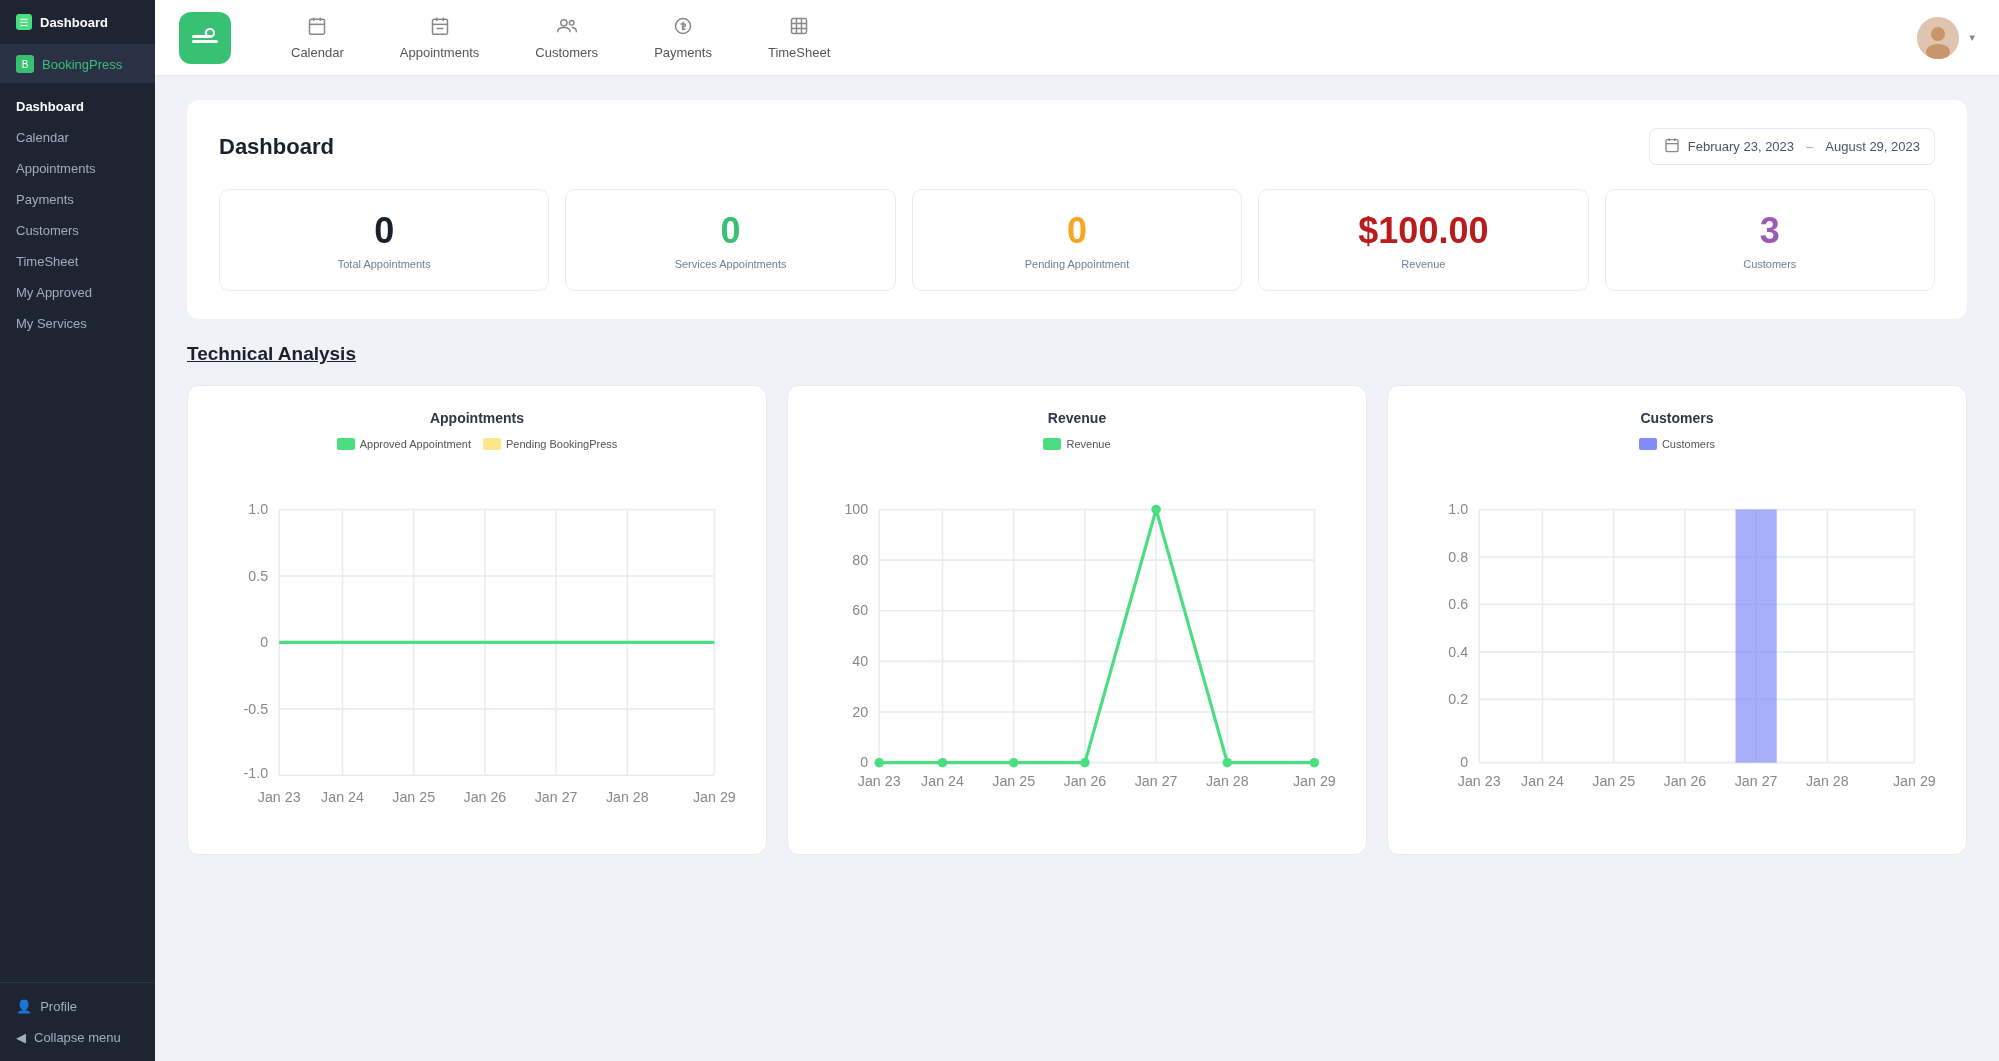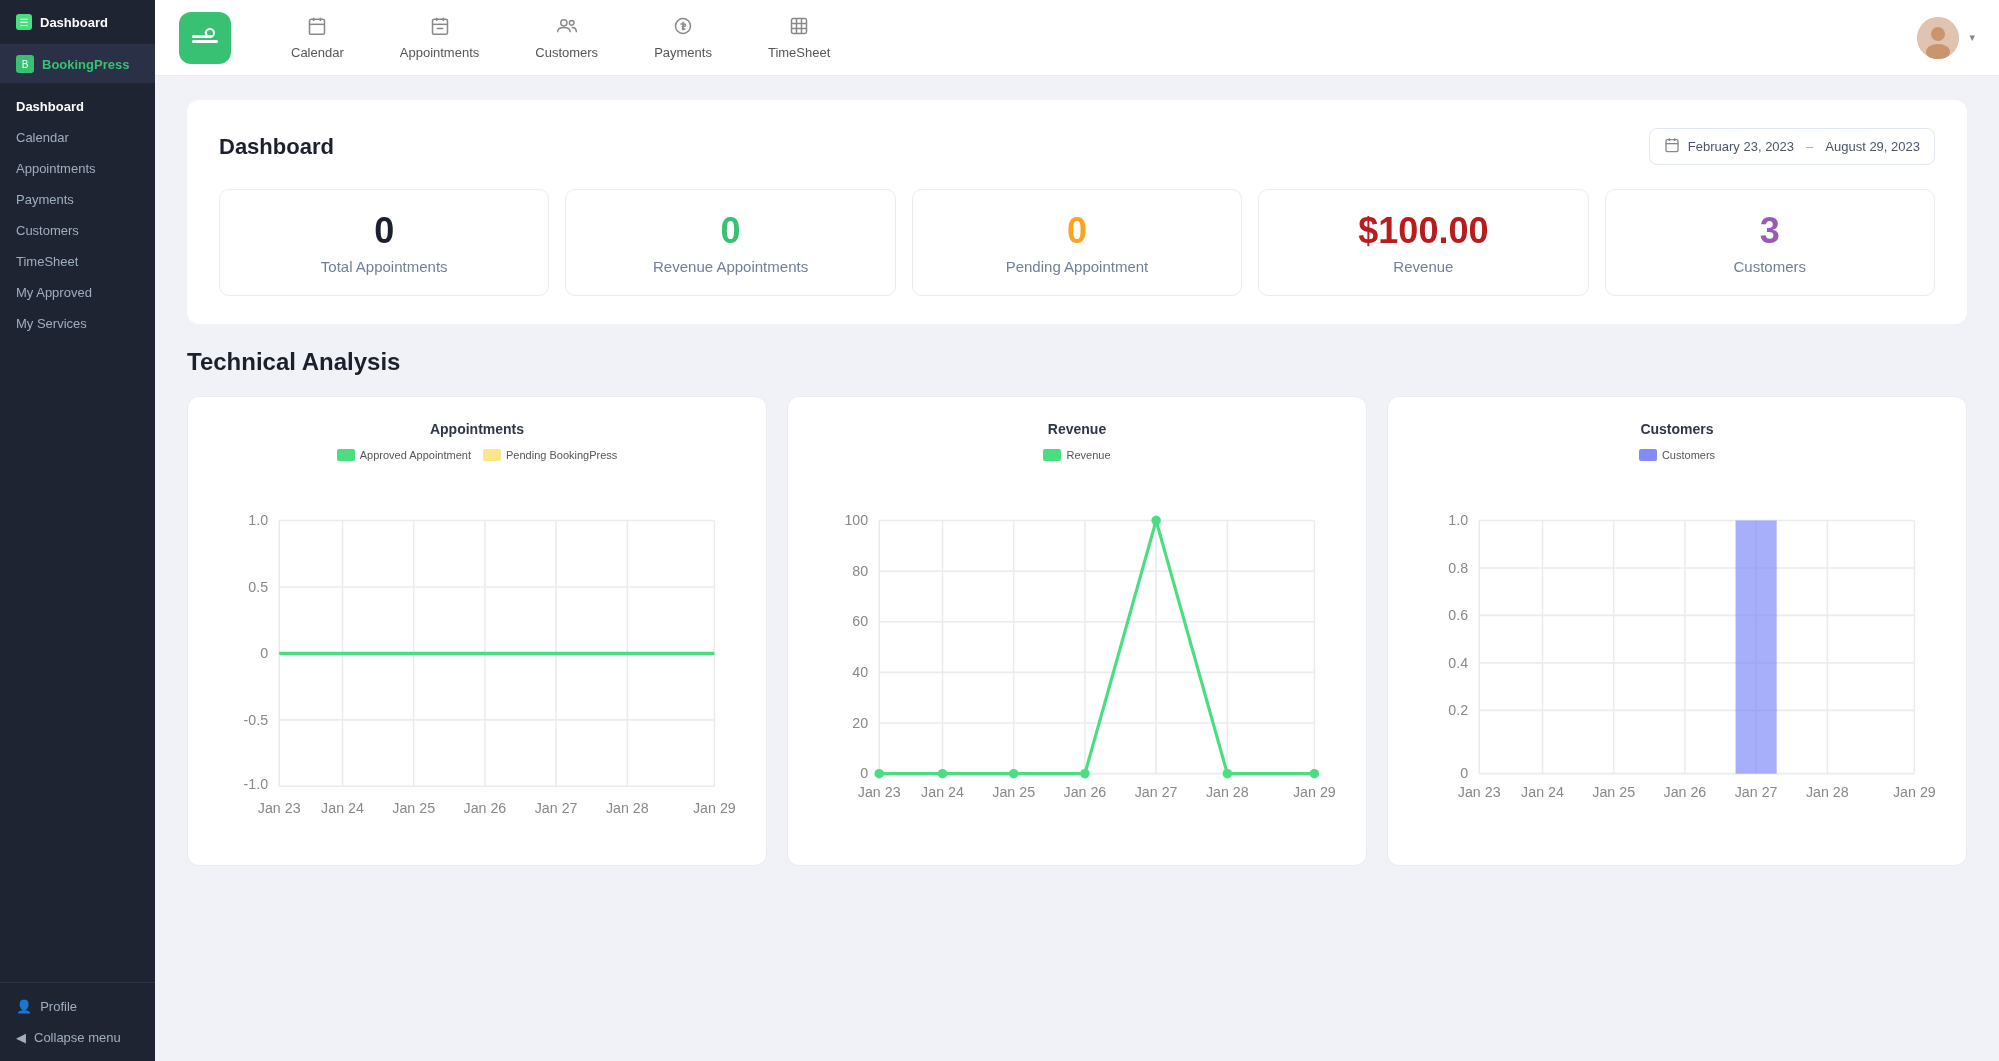--- a/index.html
+++ b/index.html
@@ -33,21 +33,21 @@
     .sidebar-header-label { font-size: 13px; font-weight: 600; color: #fff; }
     .sidebar-brand {
       padding: 10px 16px;
       display: flex; align-items: center; gap: 8px;
       background: #2a3045;
     }
     .sidebar-brand-icon {
       width: 18px; height: 18px; background: #38c172; border-radius: 3px;
       display: flex; align-items: center; justify-content: center; font-size: 10px; color: #fff;
     }
-    .sidebar-brand-label { font-size: 13px; font-weight: 700; color: #38c172; }
+    .sidebar-brand-label { font-size: 13px; font-weight: 400; color: #38c172; }
     .sidebar-nav { flex: 1; padding: 8px 0; }
     .sidebar-nav-item {
       padding: 8px 16px;
       font-size: 13px;
       color: #a0aec0;
       cursor: pointer;
       display: flex; align-items: center; gap: 8px;
     }
     .sidebar-nav-item.active { color: #fff; font-weight: 600; }
     .sidebar-footer {
@@ -156,24 +156,24 @@
       gap: 16px;
     }
     .stat-card {
       border: 1px solid #e8ecf0;
       border-radius: 10px;
       padding: 20px 16px;
       display: flex; flex-direction: column; align-items: center;
       text-align: center;
     }
     .stat-value { font-size: 36px; font-weight: 600; margin-bottom: 6px; }
-    .stat-label { font-size: 15px; color: #718096; }
-
-    
-    .section-title { font-size: 24px; font-weight: 700; color: #1a202c; margin-bottom: 20px; }
+    .stat-label { font-size: 11px; color: #718096; }
+
+    
+    .section-title { font-size: 19px; font-weight: 700; color: #1a202c; margin-bottom: 20px; text-decoration: underline; }
     .charts-grid {
       display: grid;
       grid-template-columns: repeat(3, 1fr);
       gap: 20px;
     }
     .chart-card {
       background: #fff;
       border-radius: 12px;
       padding: 24px 20px;
       border: 1px solid #e8ecf0;
@@ -323,21 +323,21 @@
         </div>
       </div>
 
       <div class="stats-grid">
         <div class="stat-card">
           <div class="stat-value" style="color:#1a202c;">0</div>
           <div class="stat-label">Total Appointments</div>
         </div>
         <div class="stat-card">
           <div class="stat-value" style="color:#38c172;">0</div>
-          <div class="stat-label">Revenue Appointments</div>
+          <div class="stat-label">Services Appointments</div>
         </div>
         <div class="stat-card">
           <div class="stat-value" style="color:#f6a623;">0</div>
           <div class="stat-label">Pending Appointment</div>
         </div>
         <div class="stat-card">
           <div class="stat-value" style="color:#b91c1c;">$100.00</div>
           <div class="stat-label">Revenue</div>
         </div>
         <div class="stat-card">

